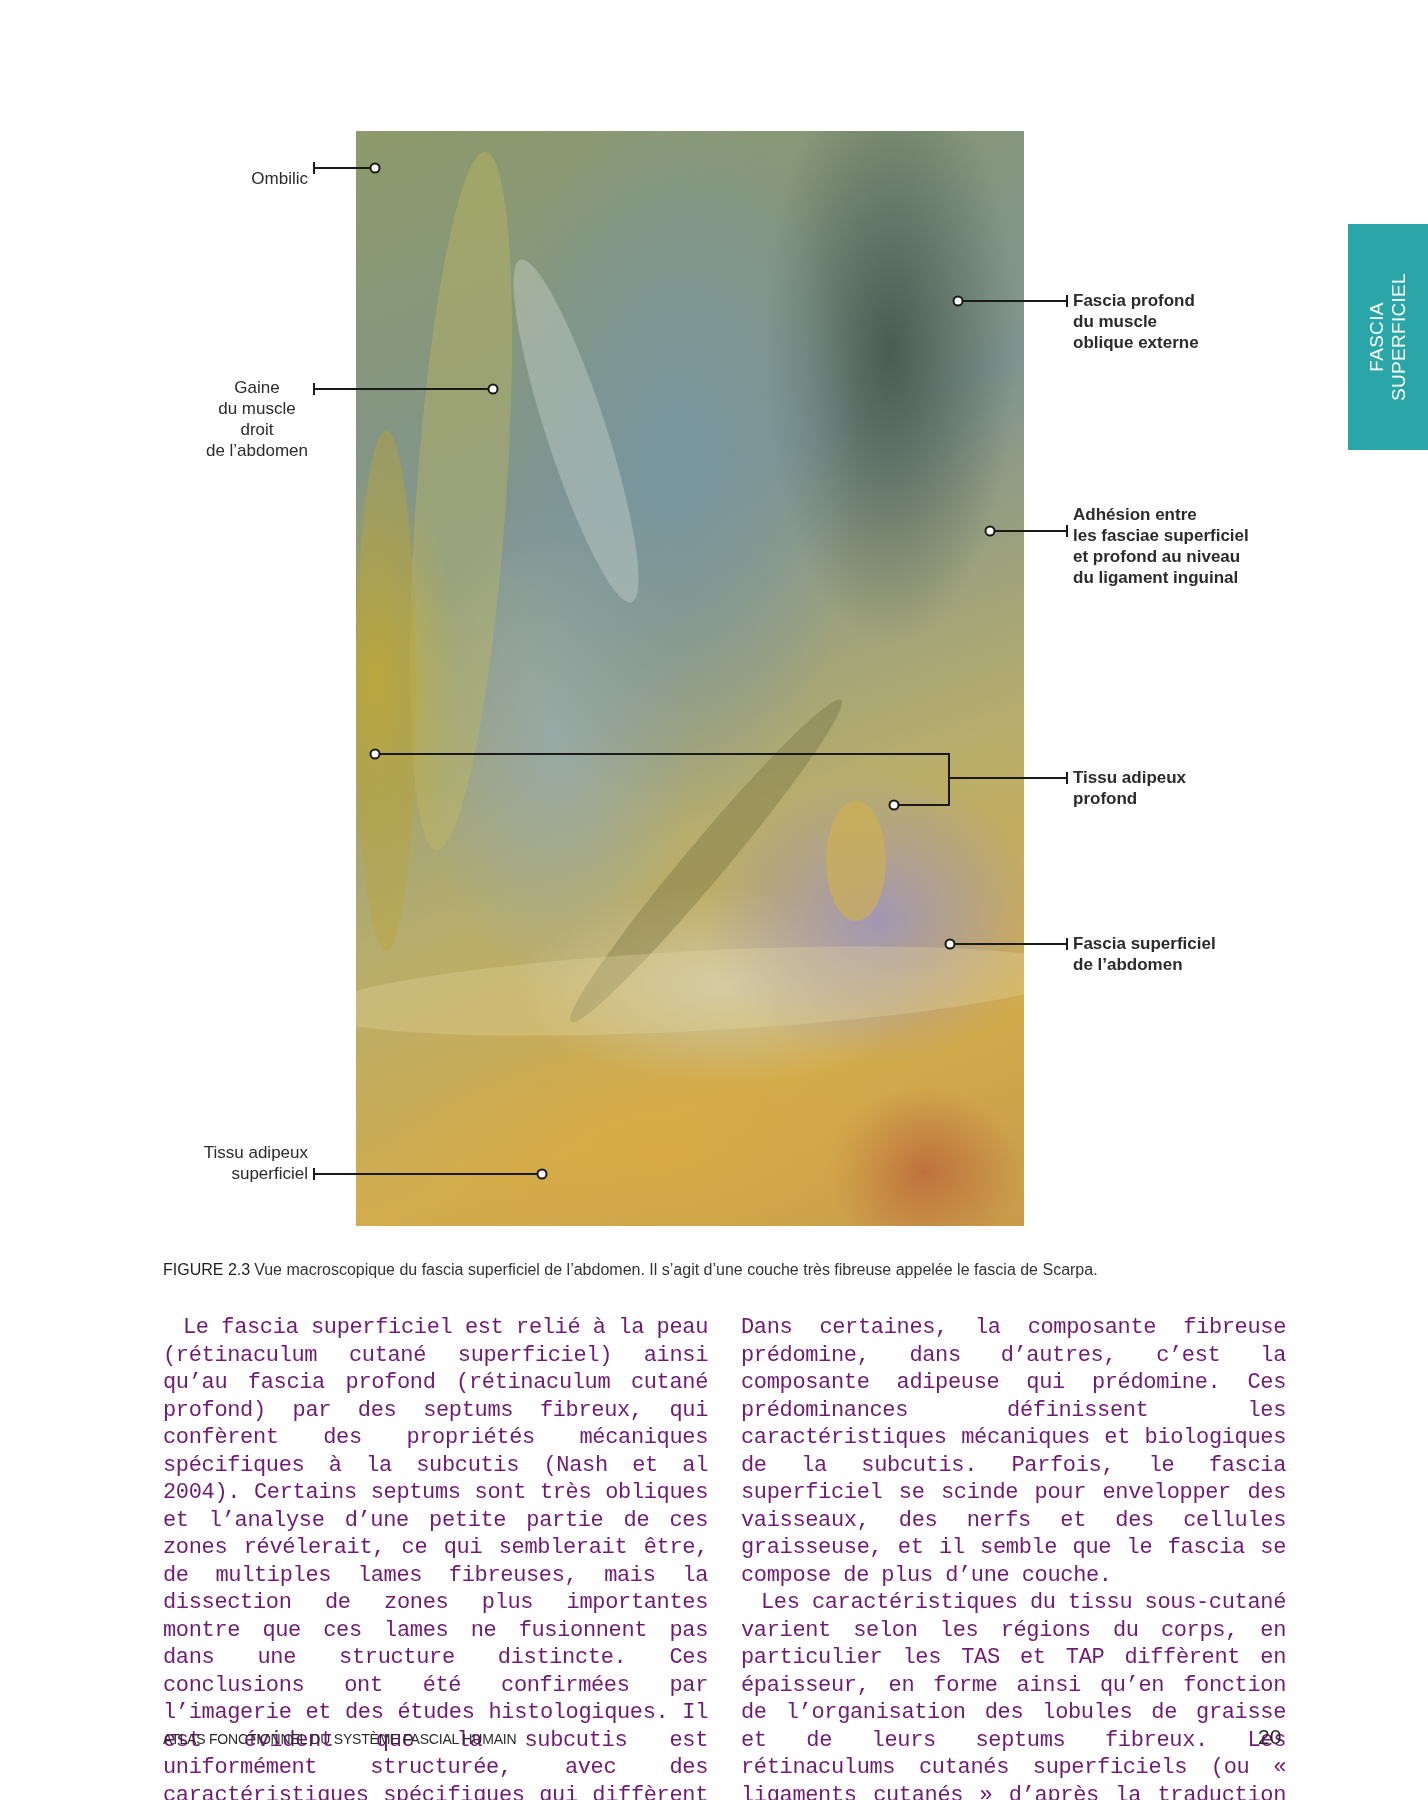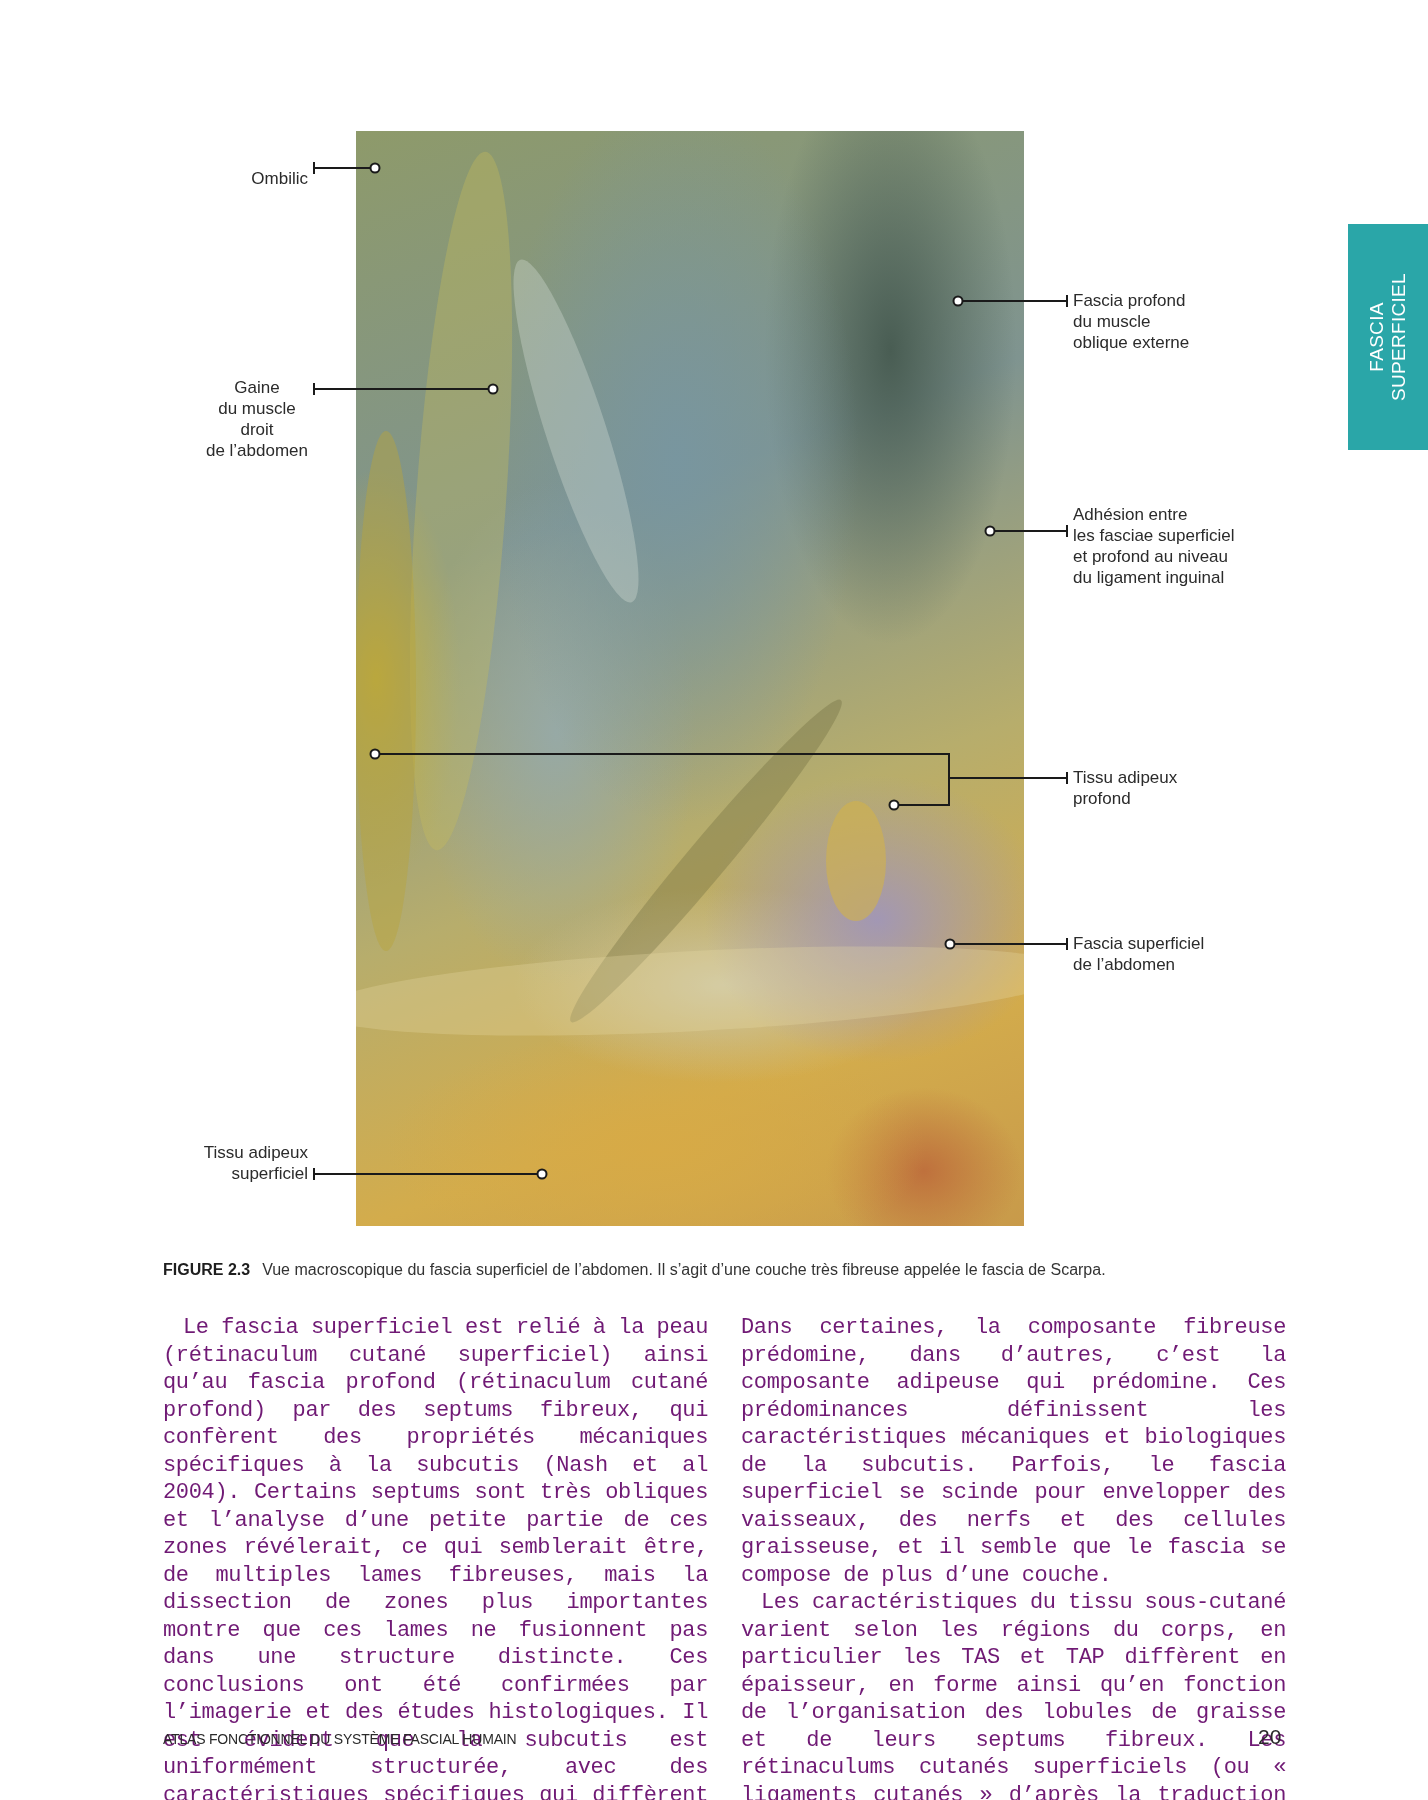--- a/index.html
+++ b/index.html
@@ -20,30 +20,30 @@
       linear-gradient(160deg, #8e9a6a 0%, #7f9490 35%, #b7ad6c 62%, #d3ac4c 82%, #c89a4a 100%);
   }
   .photo .streak { position: absolute; border-radius: 50%; opacity: 0.55; }
 
   
   .annotations { position: absolute; left: 0; top: 0; width: 1428px; height: 1800px; pointer-events: none; }
   .annotations svg { position: absolute; left: 0; top: 0; }
 
   .label { position: absolute; font-size: 17px; line-height: 21px; color: #2b2b2b; white-space: pre-line; }
   .label.left { text-align: right; }
-  .label.right { text-align: left; }
+  .label.right { text-align: left; font-weight: bold; }
 
   
   .side-tab { position: absolute; left: 1348px; top: 224px; width: 80px; height: 226px; background: #2aa6a8; }
   .side-tab-text { position: absolute; left: 50%; top: 50%; transform: translate(-50%,-50%) rotate(-90deg);
     color: #ffffff; font-size: 19px; line-height: 22px; text-align: center; white-space: pre-line; letter-spacing: 0.3px; }
 
   
   .caption { position: absolute; left: 163px; top: 1260px; font-size: 16px; line-height: 20px; color: #333; white-space: nowrap; }
-  .caption .fig-num { font-weight: bold; color: #1e1e1e; margin-right: 12px; text-align: center; }
+  .caption .fig-num { font-weight: normal; color: #1e1e1e; margin-right: 4px; text-align: center; }
 
   
   .col { position: absolute; top: 1314px; width: 545px; font-family: Liberation Mono, monospace; font-size: 22px;
     line-height: 27.5px; color: #701a75; text-align: justify; letter-spacing: -0.35px; word-spacing: -0.5px; }
   .col.left { left: 163px; }
   .col.right { left: 741px; }
   .col p { margin: 0; }
   .col p.indent { text-indent: 20px; }
 
   

